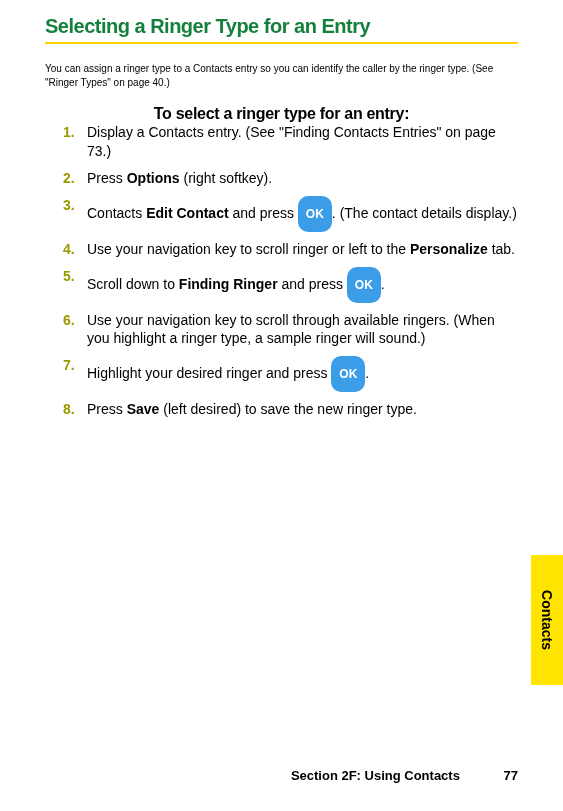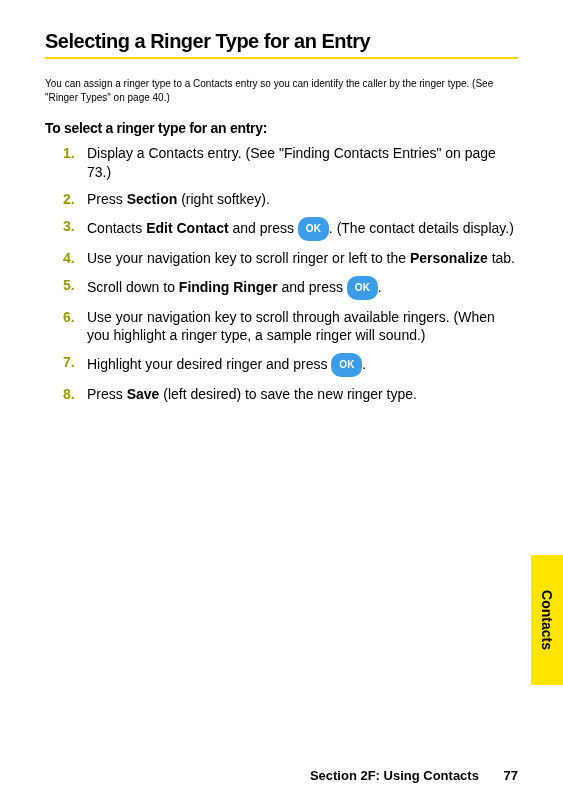--- a/index.html
+++ b/index.html
@@ -11,45 +11,45 @@
       width: 563px;
       height: 811px;
       background: #fff;
       font-family: Georgia, 'Times New Roman', serif;
       position: relative;
       padding: 15px 45px 0 45px;
     }
     .heading {
       font-size: 20px;
       font-weight: bold;
-      color: #000000;
+      color: #15803d;
       font-family: Arial, Helvetica, sans-serif;
       letter-spacing: -0.5px;
       margin-bottom: 4px;
-      margin-top: 15px;
     }
     .heading-underline {
       height: 2px;
       background: #ffd400;
       width: 100%;
       margin-bottom: 18px;
     }
     .intro {
       font-size: 10px;
       line-height: 1.35;
       margin-bottom: 16px;
       color: #000;
       font-family: Arial, Helvetica, sans-serif;
     }
     .subheading {
-      font-size: 14px;
+      font-size: 16px;
       font-weight: bold;
-      margin-bottom: 8px;
+      margin-bottom: 0;
       font-family: Arial, Helvetica, sans-serif;
       letter-spacing: -0.3px;
+      text-align: center;
     }
     .steps {
       list-style: none;
       padding-left: 18px;
     }
     .step {
       display: flex;
       margin-bottom: 8px;
       font-size: 14px;
       line-height: 1.35;
@@ -67,24 +67,24 @@
     }
     .bold {
       font-weight: bold;
     }
     .ok-btn {
       display: inline-flex;
       align-items: center;
       justify-content: center;
       background: #3b9de8;
       color: #fff;
-      font-size: 10px;
+      font-size: 12px;
       font-weight: bold;
       border-radius: 10px;
-      padding: 12px 8px;
+      padding: 18px 8px;
       vertical-align: middle;
       font-family: Arial, Helvetica, sans-serif;
       line-height: 1;
       height: 20px;
       min-width: 28px;
     }
     .side-tab {
       position: absolute;
       right: 0;
       top: 555px;
@@ -105,41 +105,41 @@
     }
     .footer {
       position: absolute;
       bottom: 28px;
       right: 45px;
       font-size: 13px;
       font-weight: bold;
       font-family: Arial, Helvetica, sans-serif;
     }
     .footer .pagenum {
-      margin-left: 21px;
+      margin-left: 40px;
     }
   </style>
 </head>
 <body>
 
 <h1 class="heading">Selecting a Ringer Type for an Entry</h1>
 <div class="heading-underline"></div>
 
 <p class="intro">You  can assign a ringer type to a Contacts entry so you can identify the caller by the ringer type. (See "Ringer Types" on page 40.)</p>
 
 <p class="subheading">To select a ringer type for an entry:</p>
 
 <ol class="steps" id="steps-list">
     <li class="step">
       <span class="step-num">1.</span>
       <span class="step-text"><span>Display a Contacts entry. (See "Finding Contacts Entries" on page 73.)</span></span>
     </li>
     <li class="step">
       <span class="step-num">2.</span>
-      <span class="step-text"><span>Press </span><span class="bold">Section</span><span> (right softkey).</span></span>
+      <span class="step-text"><span>Press </span><span class="bold">Options</span><span> (right softkey).</span></span>
     </li>
     <li class="step">
       <span class="step-num">3.</span>
       <span class="step-text"><span>Contacts </span><span class="bold">Edit Contact</span><span> and press </span><span class="ok-btn">OK</span><span>. (The contact details display.)</span></span>
     </li>
     <li class="step">
       <span class="step-num">4.</span>
       <span class="step-text"><span>Use your navigation key to scroll ringer or left to the </span><span class="bold">Personalize</span><span> tab.</span></span>
     </li>
     <li class="step">

